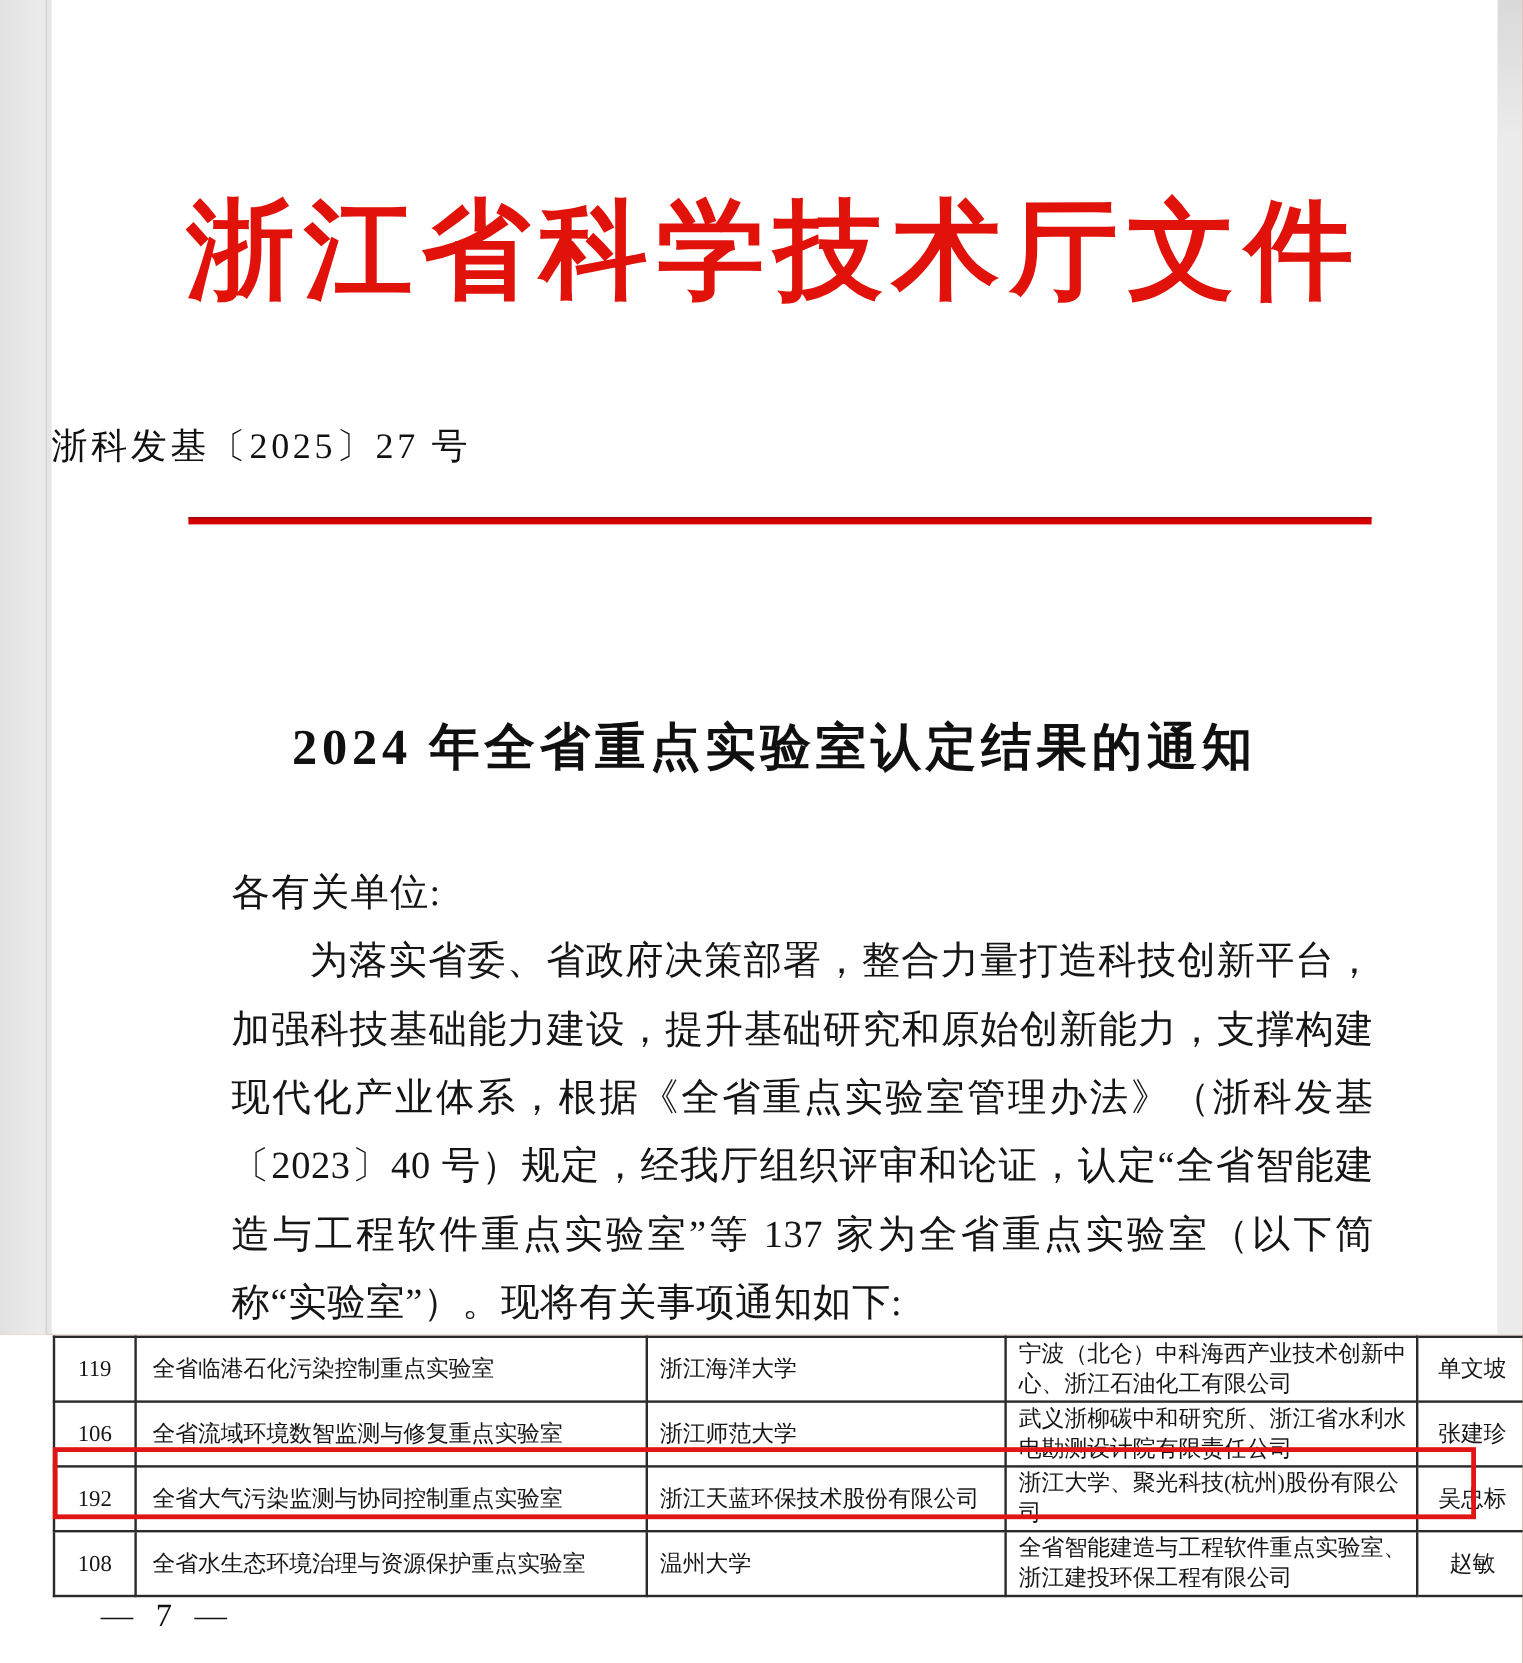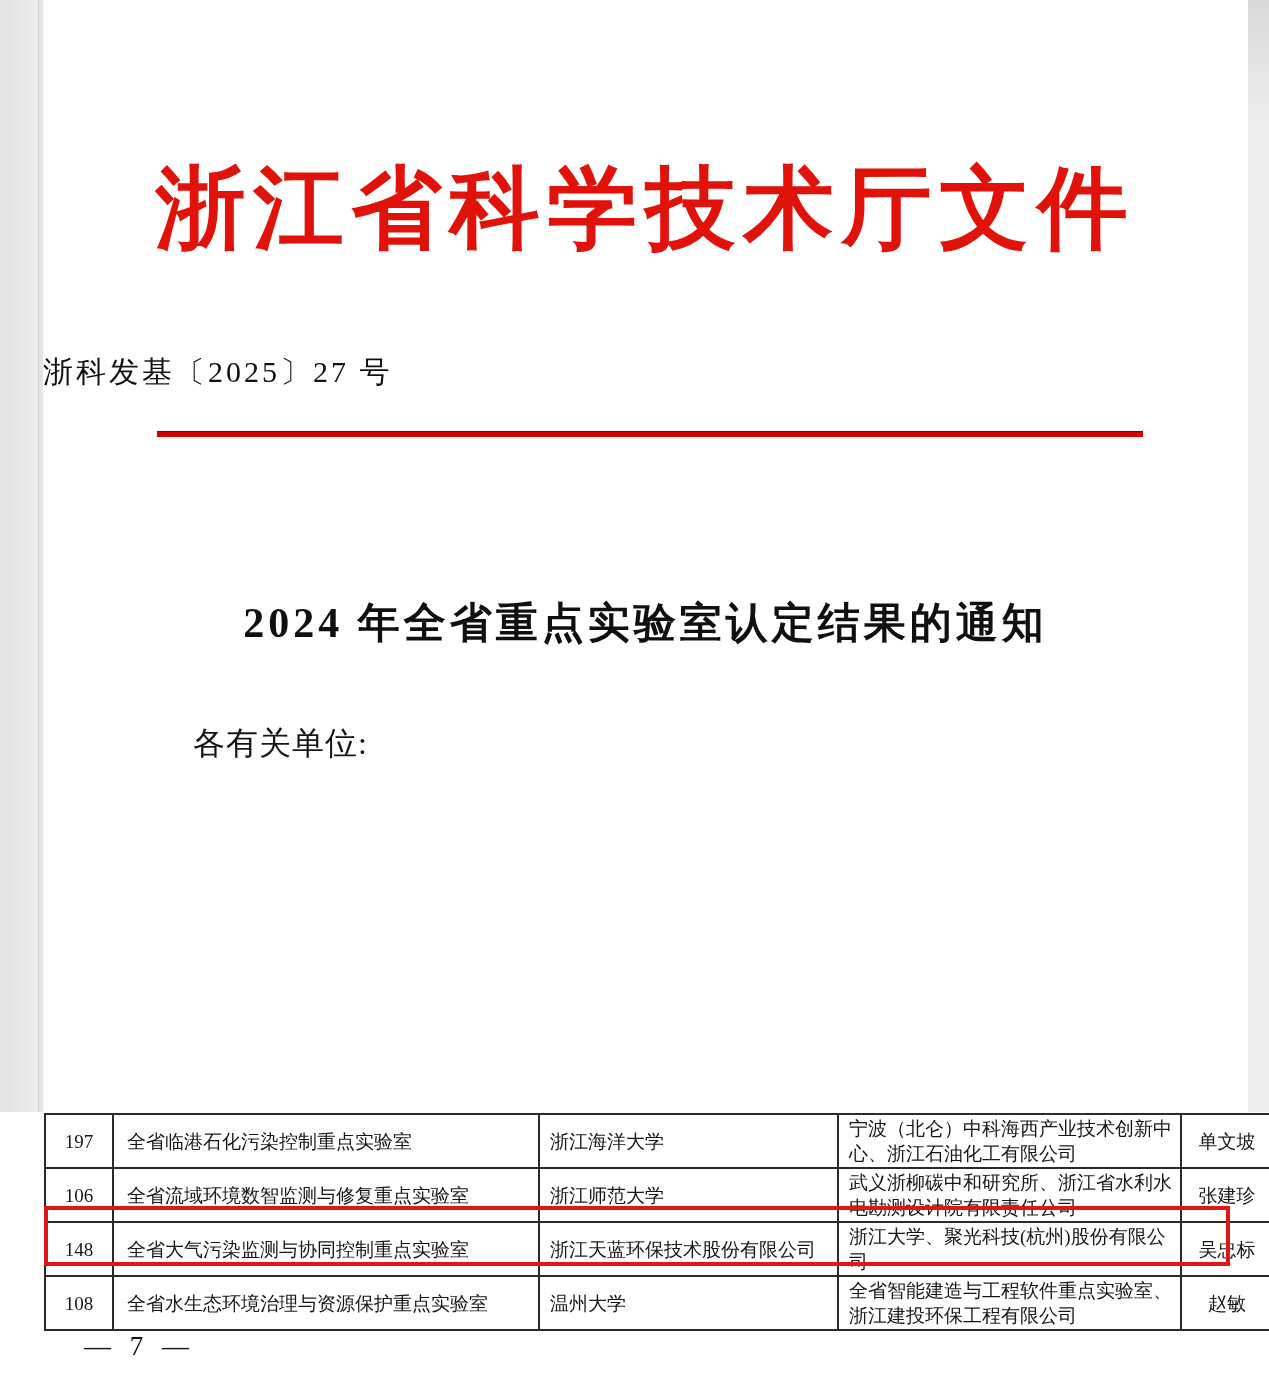--- a/index.html
+++ b/index.html
@@ -160,42 +160,43 @@
 
       <div class="doc-number">浙科发基〔2025〕27 号</div>
 
       <div class="red-rule"></div>
 
 
       <div class="notice-title l2">2024 年全省重点实验室认定结果的通知</div>
 
       <div class="salutation">各有关单位:</div>
 
+      <div class="body-paragraph">为落实省委、省政府决策部署，整合力量打造科技创新平台，加强科技基础能力建设，提升基础研究和原始创新能力，支撑构建现代化产业体系，根据《全省重点实验室管理办法》（浙科发基〔2023〕40 号）规定，经我厅组织评审和论证，认定“全省智能建造与工程软件重点实验室”等 137 家为全省重点实验室（以下简称“实验室”）。现将有关事项通知如下:</div>
     </div>
   </div>
 
   <div class="table-section">
     <table class="results">
       <tbody>
         <tr>
-          <td class="c-no">197</td>
+          <td class="c-no">119</td>
           <td class="c-lab">全省临港石化污染控制重点实验室</td>
           <td class="c-host">浙江海洋大学</td>
           <td class="c-partner">宁波（北仑）中科海西产业技术创新中心、浙江石油化工有限公司</td>
           <td class="c-director">单文坡</td>
         </tr>
         <tr>
           <td class="c-no">106</td>
           <td class="c-lab">全省流域环境数智监测与修复重点实验室</td>
           <td class="c-host">浙江师范大学</td>
           <td class="c-partner">武义浙柳碳中和研究所、浙江省水利水电勘测设计院有限责任公司</td>
           <td class="c-director">张建珍</td>
         </tr>
         <tr>
-          <td class="c-no">148</td>
+          <td class="c-no">192</td>
           <td class="c-lab">全省大气污染监测与协同控制重点实验室</td>
           <td class="c-host">浙江天蓝环保技术股份有限公司</td>
           <td class="c-partner">浙江大学、聚光科技(杭州)股份有限公司</td>
           <td class="c-director">吴忠标</td>
         </tr>
         <tr>
           <td class="c-no">108</td>
           <td class="c-lab">全省水生态环境治理与资源保护重点实验室</td>
           <td class="c-host">温州大学</td>
           <td class="c-partner">全省智能建造与工程软件重点实验室、浙江建投环保工程有限公司</td>

